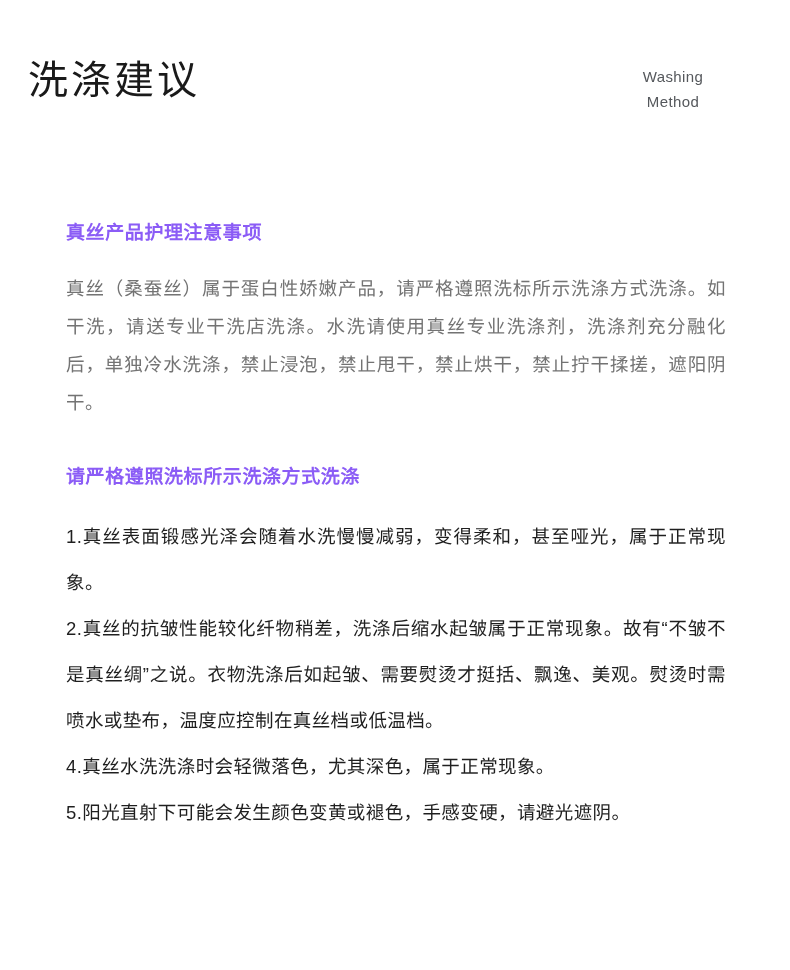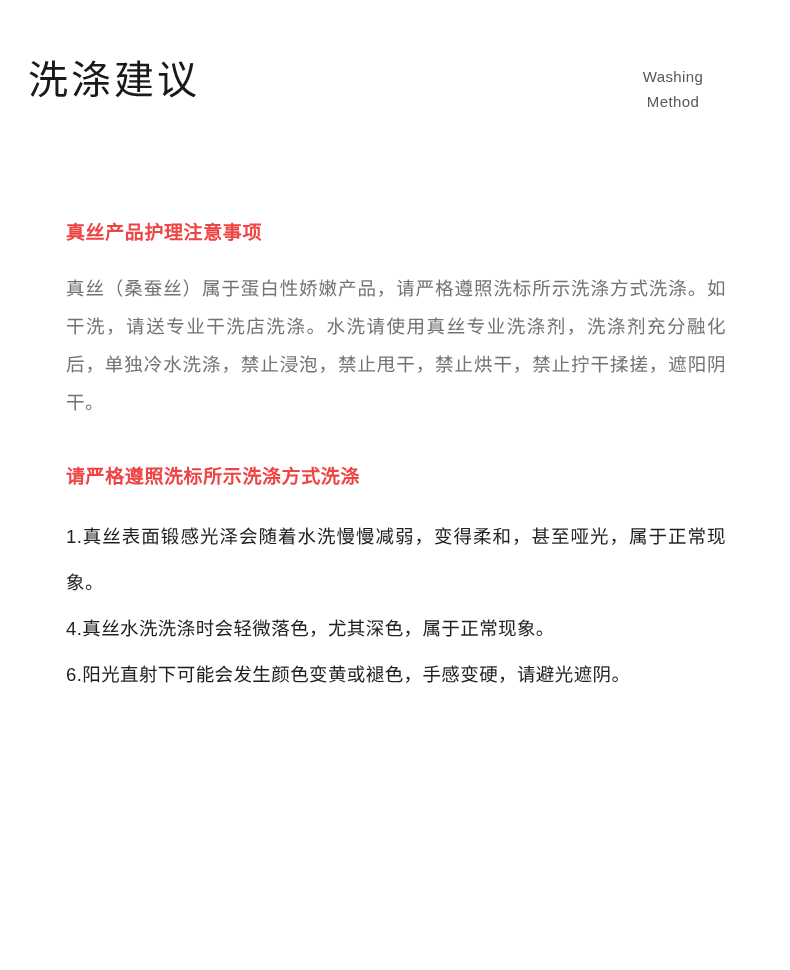--- a/index.html
+++ b/index.html
@@ -67,21 +67,21 @@
     margin-bottom: 34px;
   }
   .section:last-child {
     margin-bottom: 0;
   }
 
   .section-heading {
     font-size: 19px;
     line-height: 30px;
     font-weight: bold;
-    color: #ef4444;
+    color: #8b5cf6;
     letter-spacing: 0.6px;
     margin: 0 0 22px 0;
   }
 
   .para {
     font-size: 18.5px;
     line-height: 38px;
     color: #737373;
     letter-spacing: 0.4px;
     margin: 0;
@@ -125,19 +125,20 @@
 
     <div class="section gap-after-first">
       <h2 class="section-heading">真丝产品护理注意事项</h2>
       <p class="para">真丝（桑蚕丝）属于蛋白性娇嫩产品，请严格遵照洗标所示洗涤方式洗涤。如干洗，请送专业干洗店洗涤。水洗请使用真丝专业洗涤剂，洗涤剂充分融化后，单独冷水洗涤，禁止浸泡，禁止甩干，禁止烘干，禁止拧干揉搓，遮阳阴干。</p>
     </div>
 
     <div class="section">
       <h2 class="section-heading">请严格遵照洗标所示洗涤方式洗涤</h2>
       <ul class="list">
         <li class="list-item">1.真丝表面锻感光泽会随着水洗慢慢减弱，变得柔和，甚至哑光，属于正常现象。</li>
+        <li class="list-item">2.真丝的抗皱性能较化纤物稍差，洗涤后缩水起皱属于正常现象。故有“不皱不是真丝绸”之说。衣物洗涤后如起皱、需要熨烫才挺括、飘逸、美观。熨烫时需喷水或垫布，温度应控制在真丝档或低温档。</li>
         <li class="list-item">4.真丝水洗洗涤时会轻微落色，尤其深色，属于正常现象。</li>
-        <li class="list-item">6.阳光直射下可能会发生颜色变黄或褪色，手感变硬，请避光遮阴。</li>
+        <li class="list-item">5.阳光直射下可能会发生颜色变黄或褪色，手感变硬，请避光遮阴。</li>
       </ul>
     </div>
 
   </div>
 </div>
 
 </body></html>

